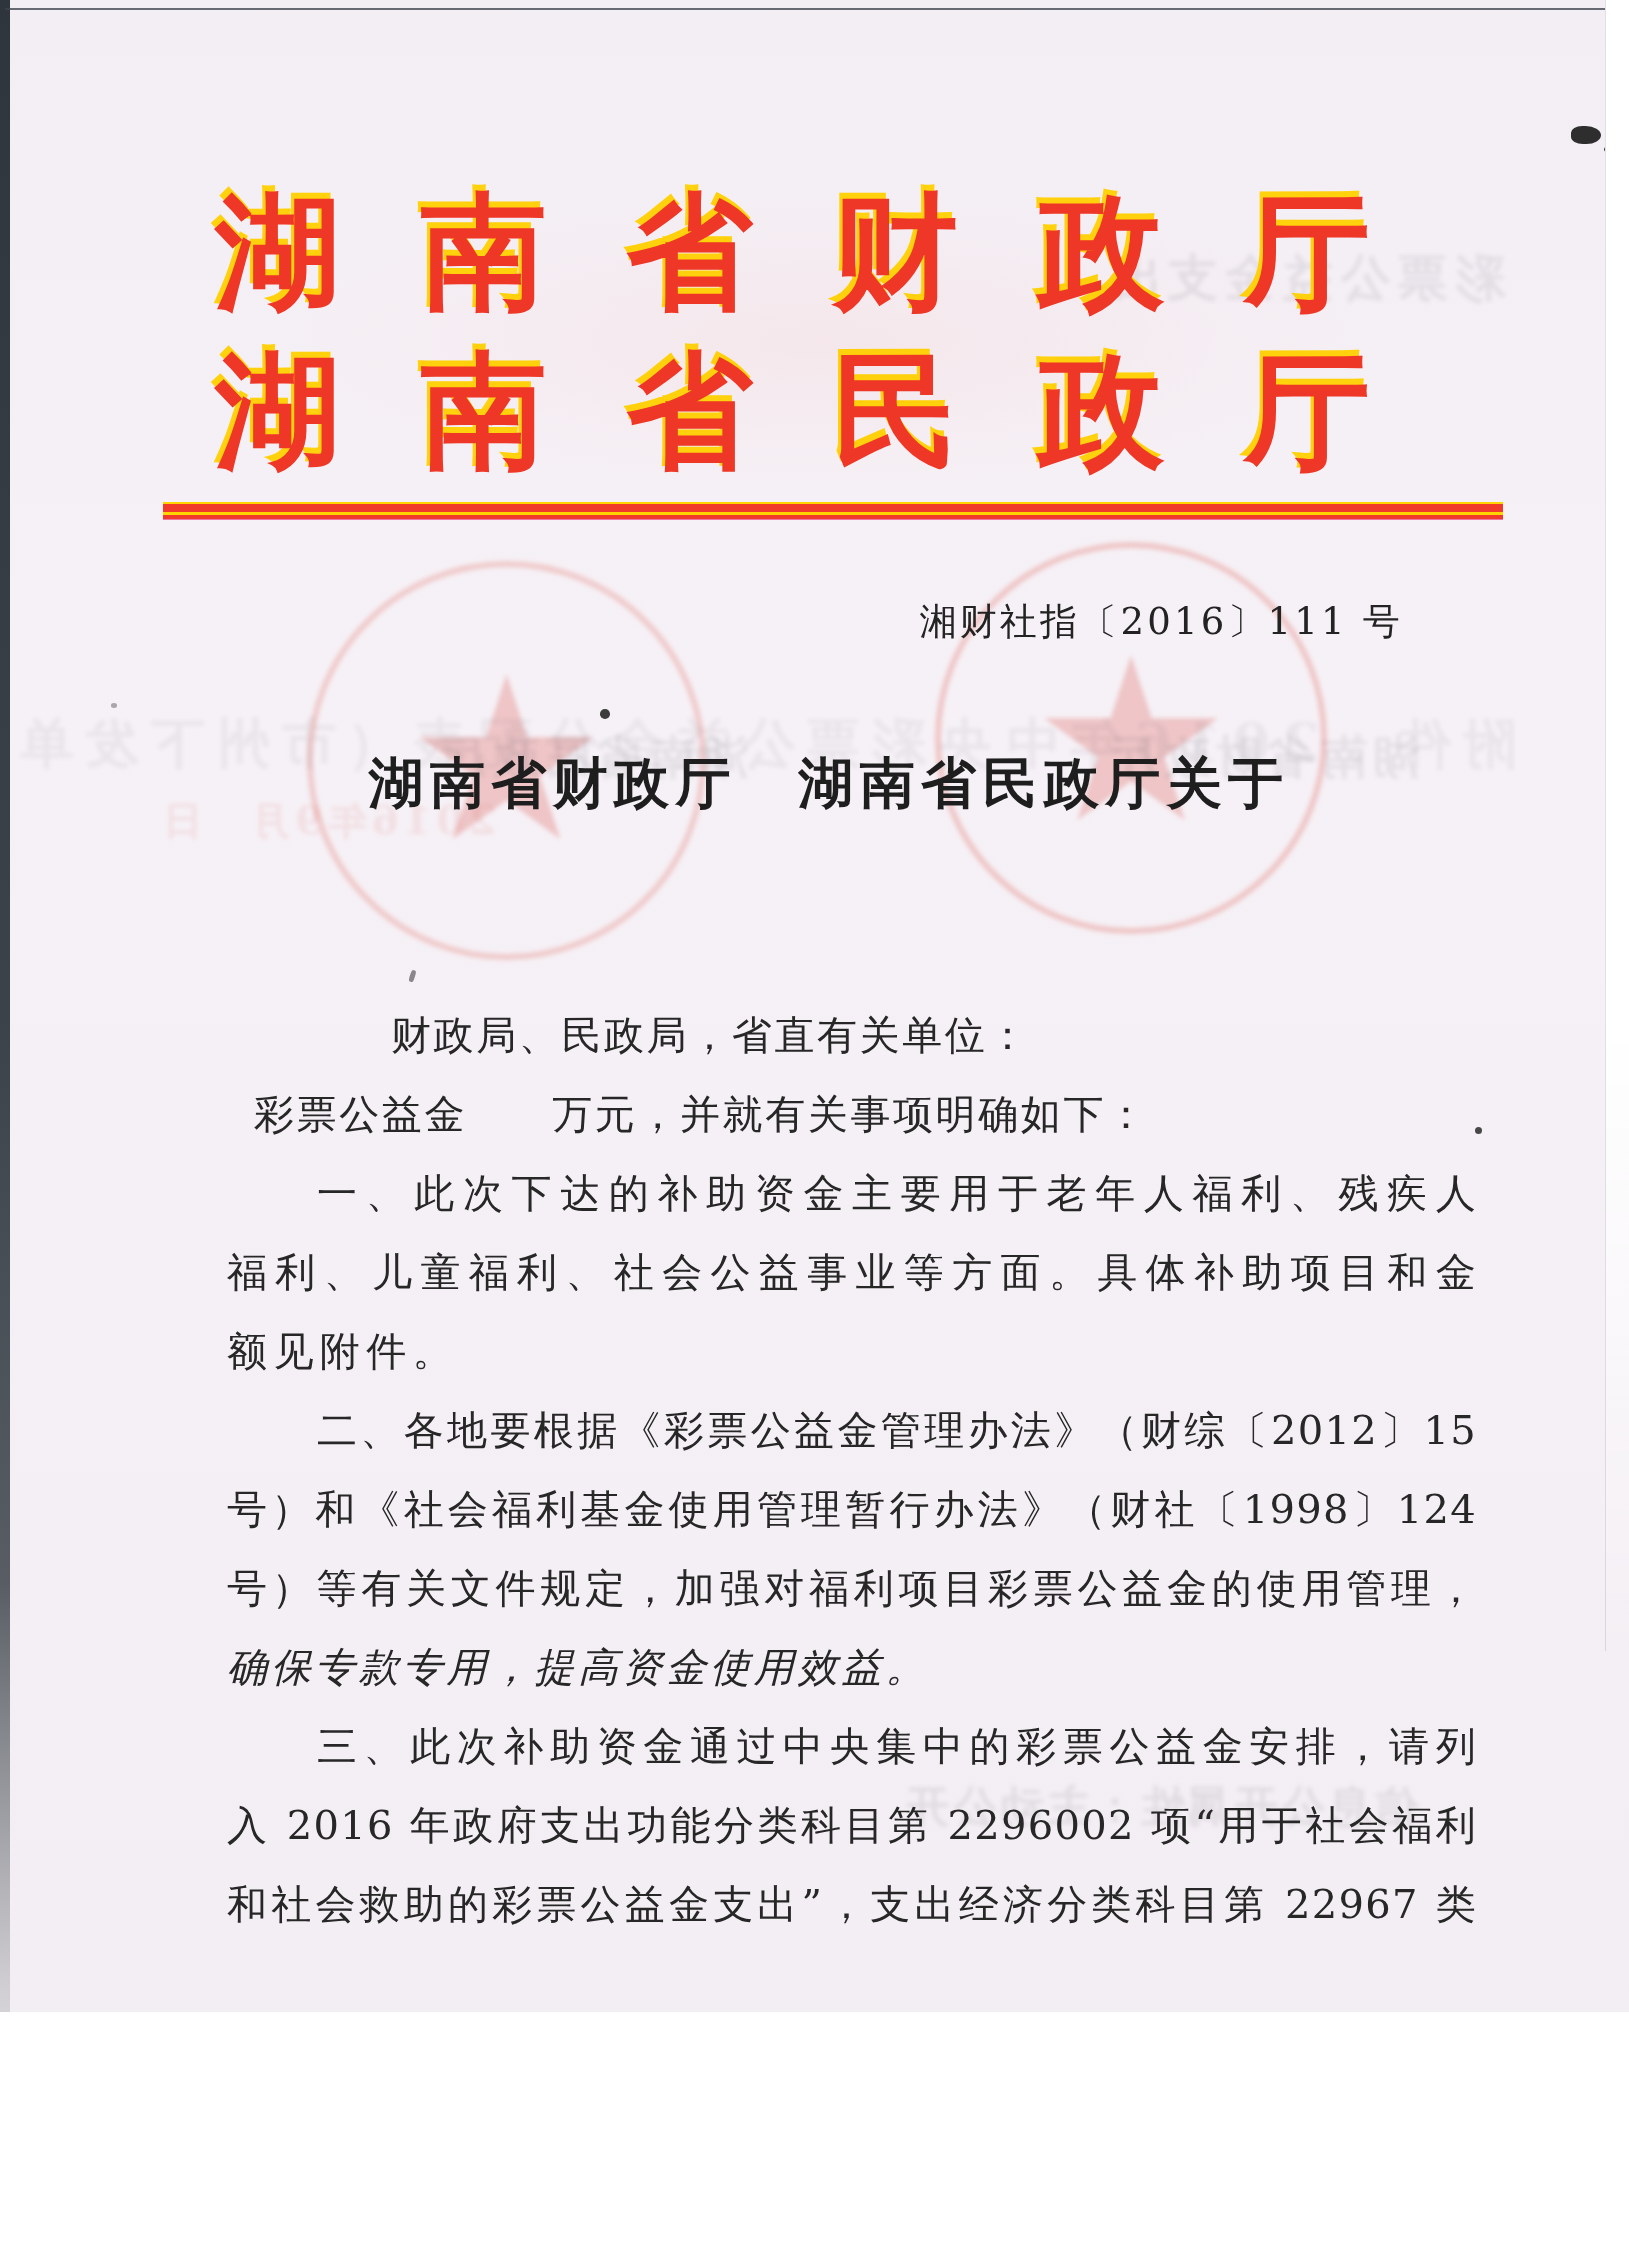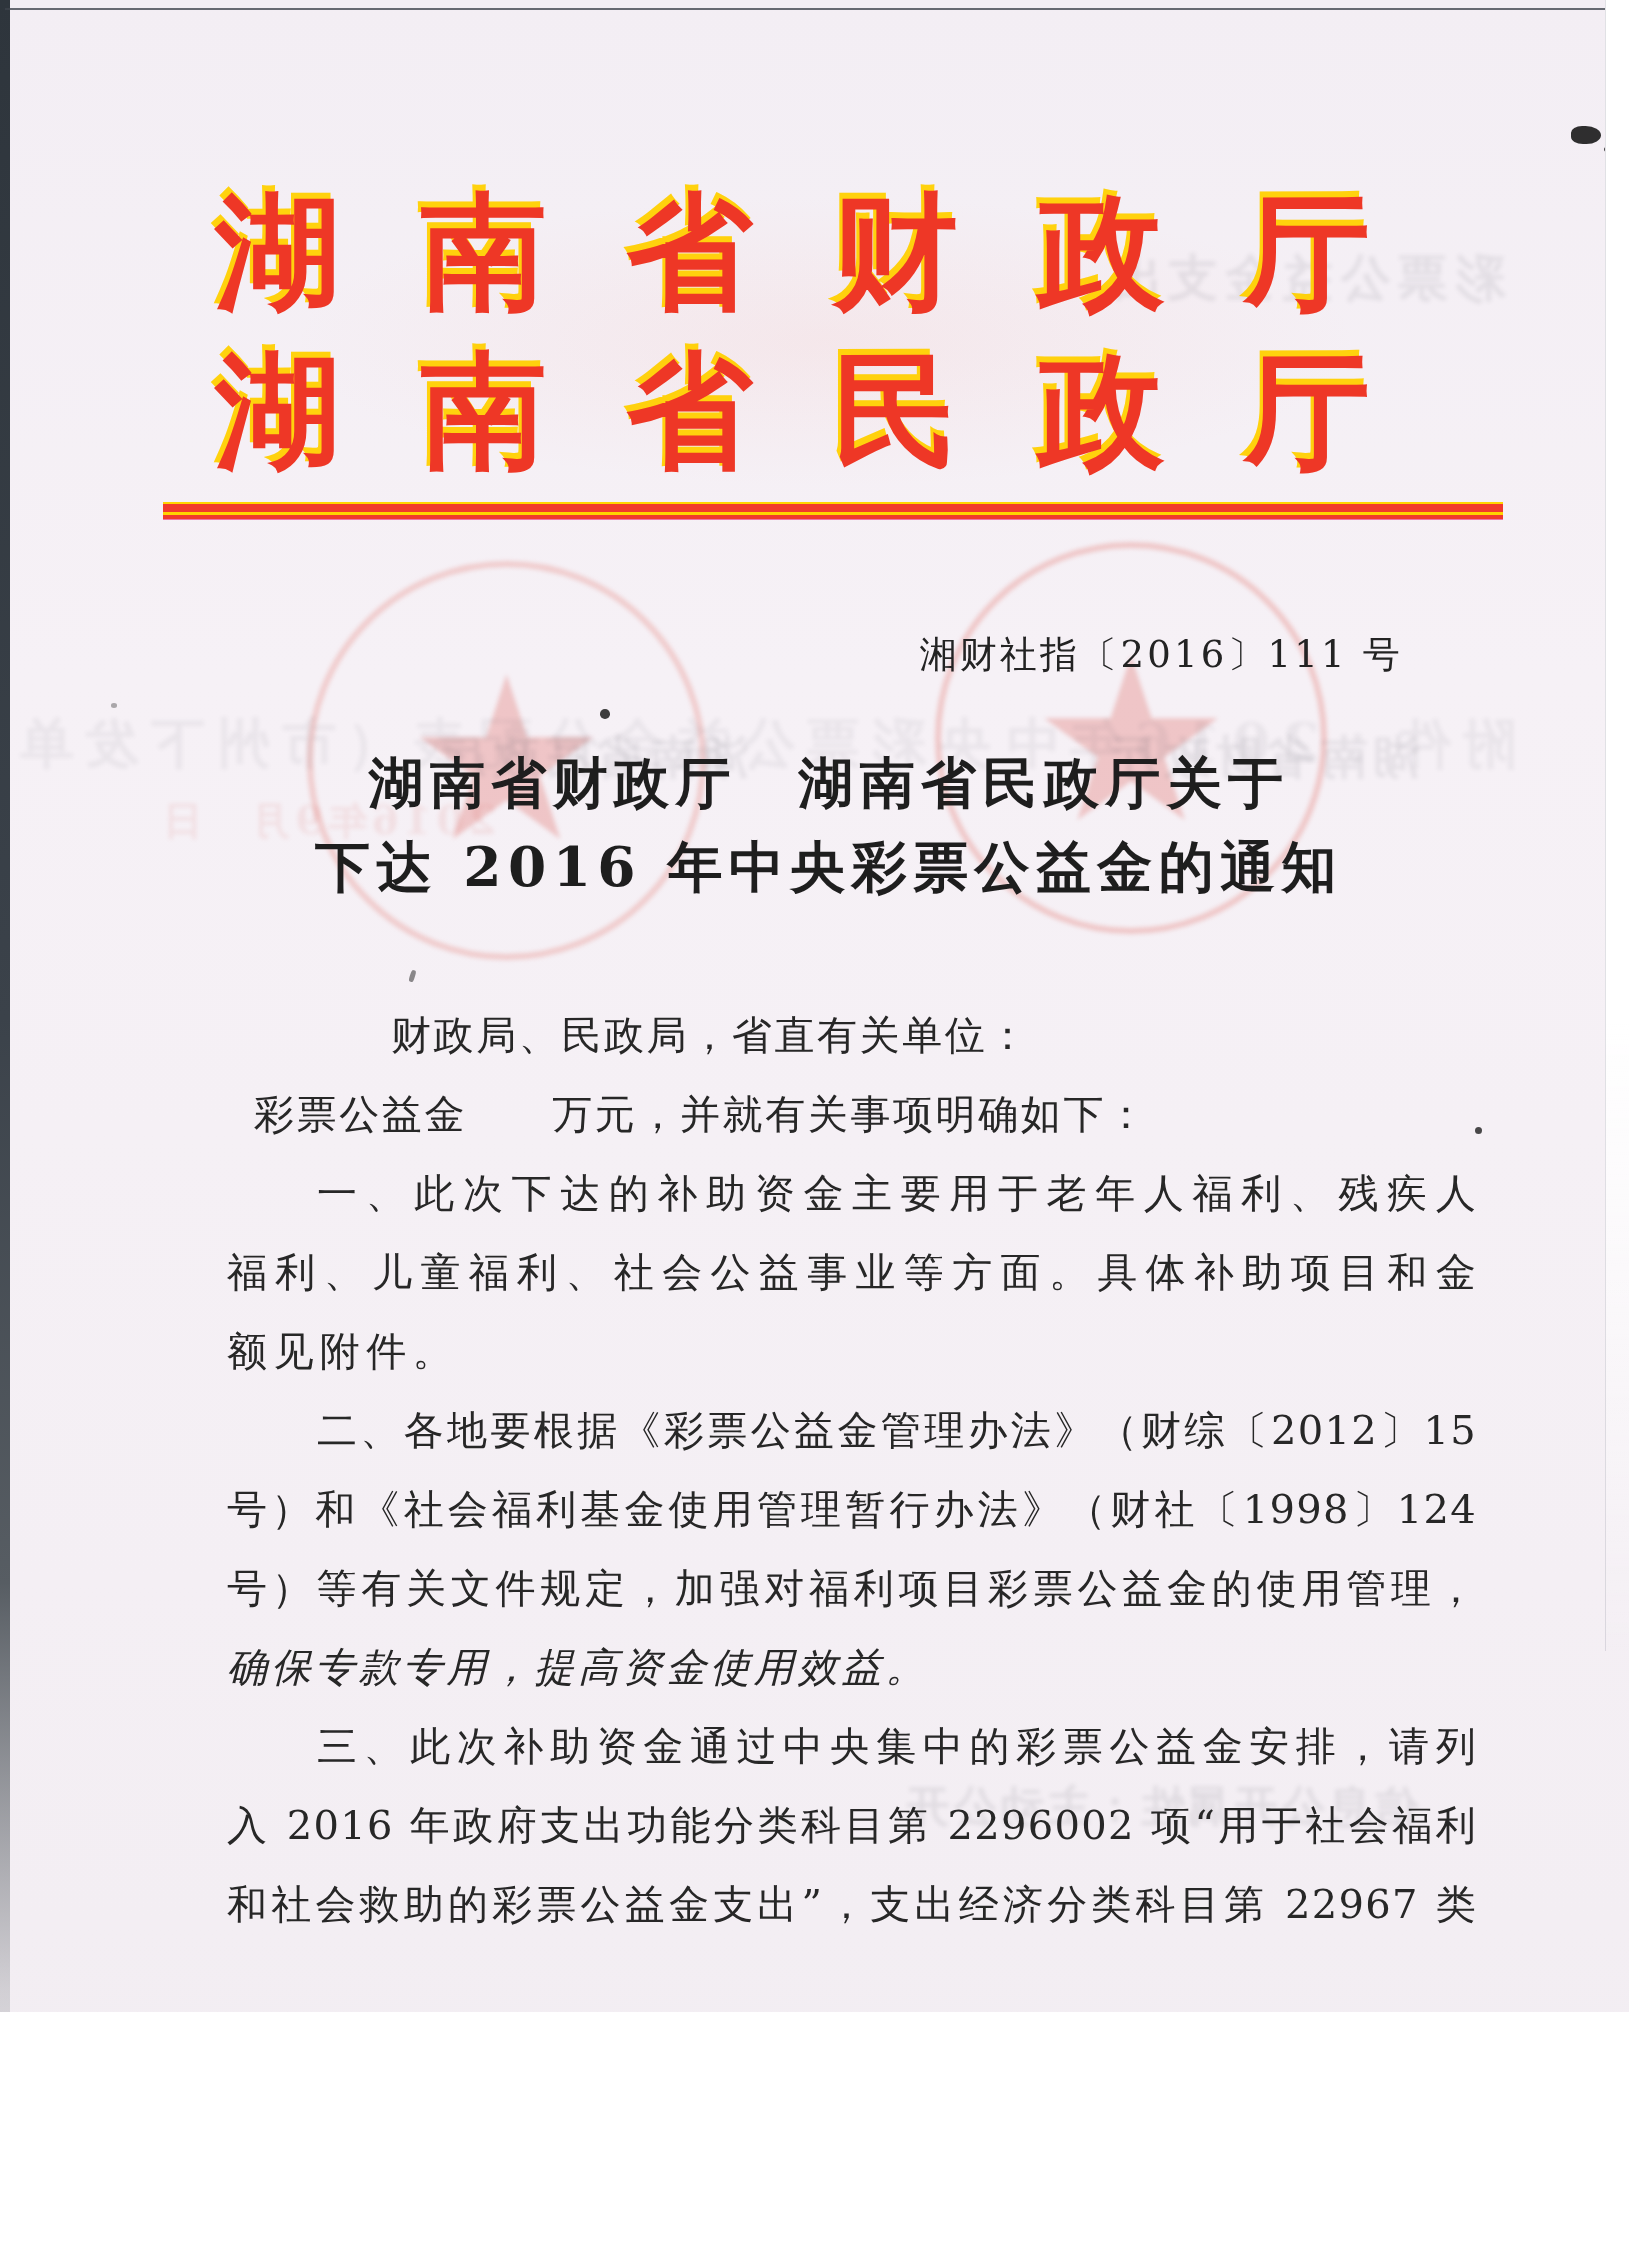--- a/index.html
+++ b/index.html
@@ -53,21 +53,20 @@
   .rule .y1{height:1.9px;background:#ffd400;}
   .rule .r1{height:8.4px;background:#f23a2b;}
   .rule .y2{height:2.6px;background:#ffd400;}
   .rule .r2{height:3.9px;background:#f23a2b;}
   .rule .m1{height:1.3px;background:#e84d8a;opacity:0.75;}
 
   .docnum{
     position:absolute;left:0;top:597px;width:1403px;
     font-size:37px;color:#232323;letter-spacing:3.2px;text-align:right;
     white-space:nowrap;
-    margin-top:33px;
   }
 
   .title{
     position:absolute;left:184px;top:741px;width:1290px;
     text-align:center;font-size:55px;line-height:84px;font-weight:700;
     color:#1e1e1e;letter-spacing:6.4px;
   }
 
   .body-block{
     position:absolute;left:227px;top:996px;width:1250px;
@@ -156,21 +155,20 @@
     <div class="r1"></div>
     <div class="y2"></div>
     <div class="r2"></div>
     <div class="m1"></div>
   </div>
 
   <div class="docnum">湘财社指〔2016〕111 号</div>
 
   <div class="title">
     <div>湖南省财政厅　湖南省民政厅关于</div>
-    <div>下达 2016 年中央彩票公益金的通知</div>
   </div>
 
   <div class="body-block">
     <div class="bline short sp4 ind-sal">财政局、民政局，省直有关单位：</div>
     <div class="bline short sp4">彩票公益金　　万元，并就有关事项明确如下：</div>
     <div class="bline full ind">一、此次下达的补助资金主要用于老年人福利、残疾人</div>
     <div class="bline full">福利、儿童福利、社会公益事业等方面。具体补助项目和金</div>
     <div class="bline short sp10">额见附件。</div>
     <div class="bline full ind">二、各地要根据《彩票公益金管理办法》（财综〔2012〕15</div>
     <div class="bline full">号）和《社会福利基金使用管理暂行办法》（财社〔1998〕124</div>

